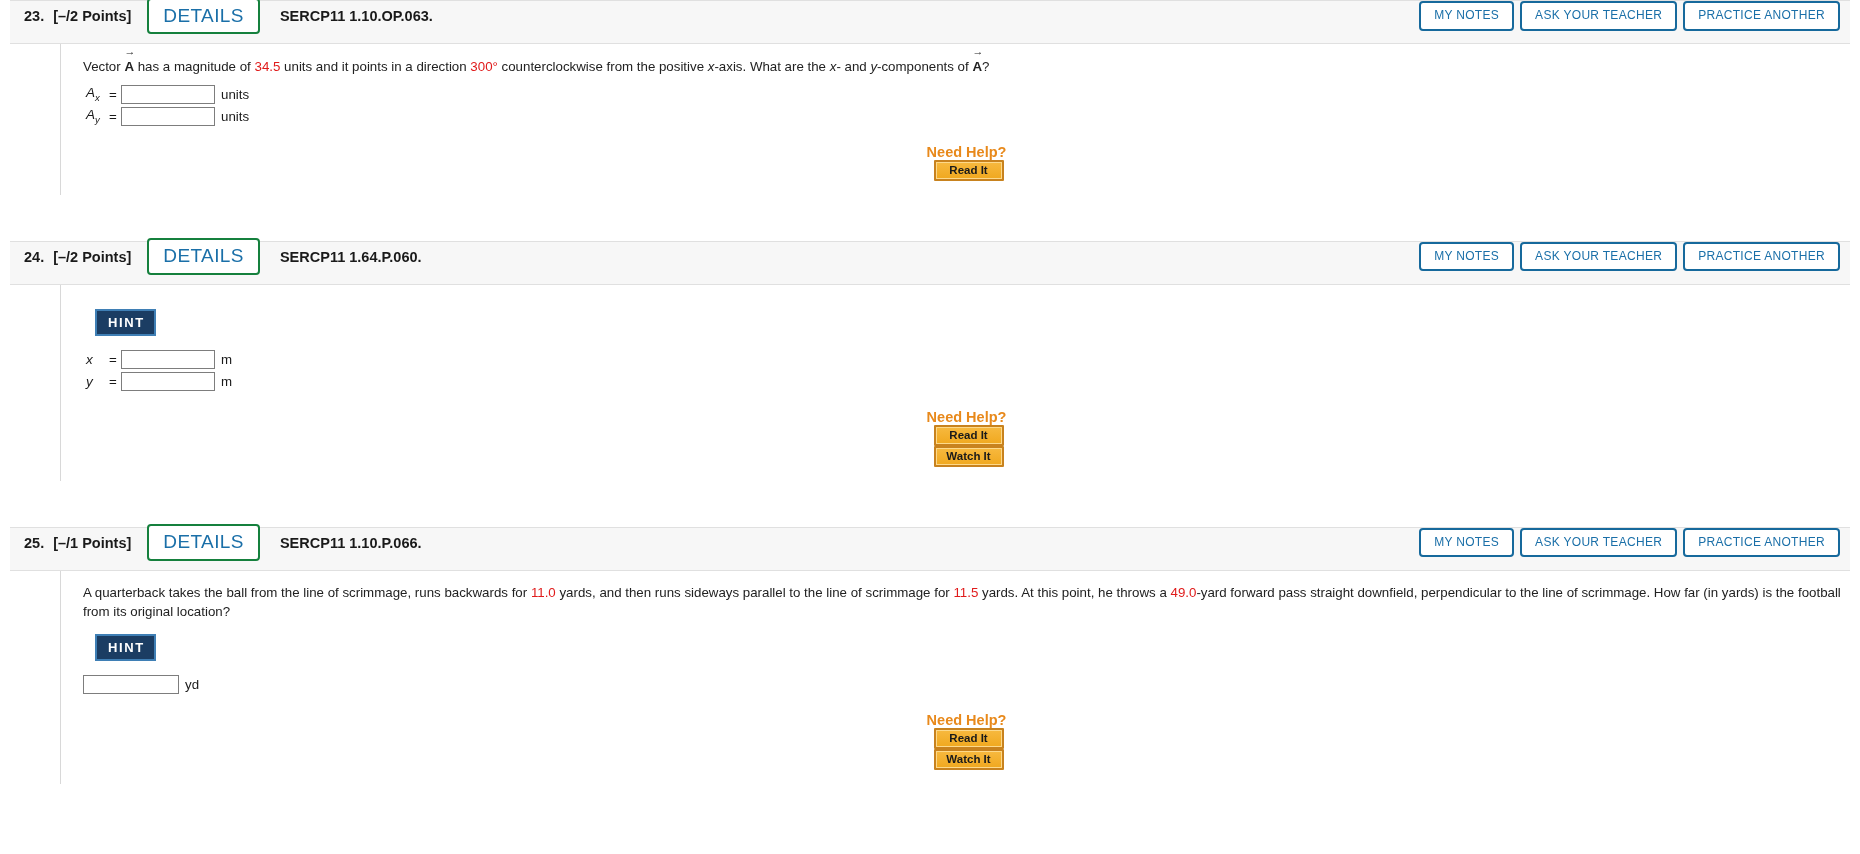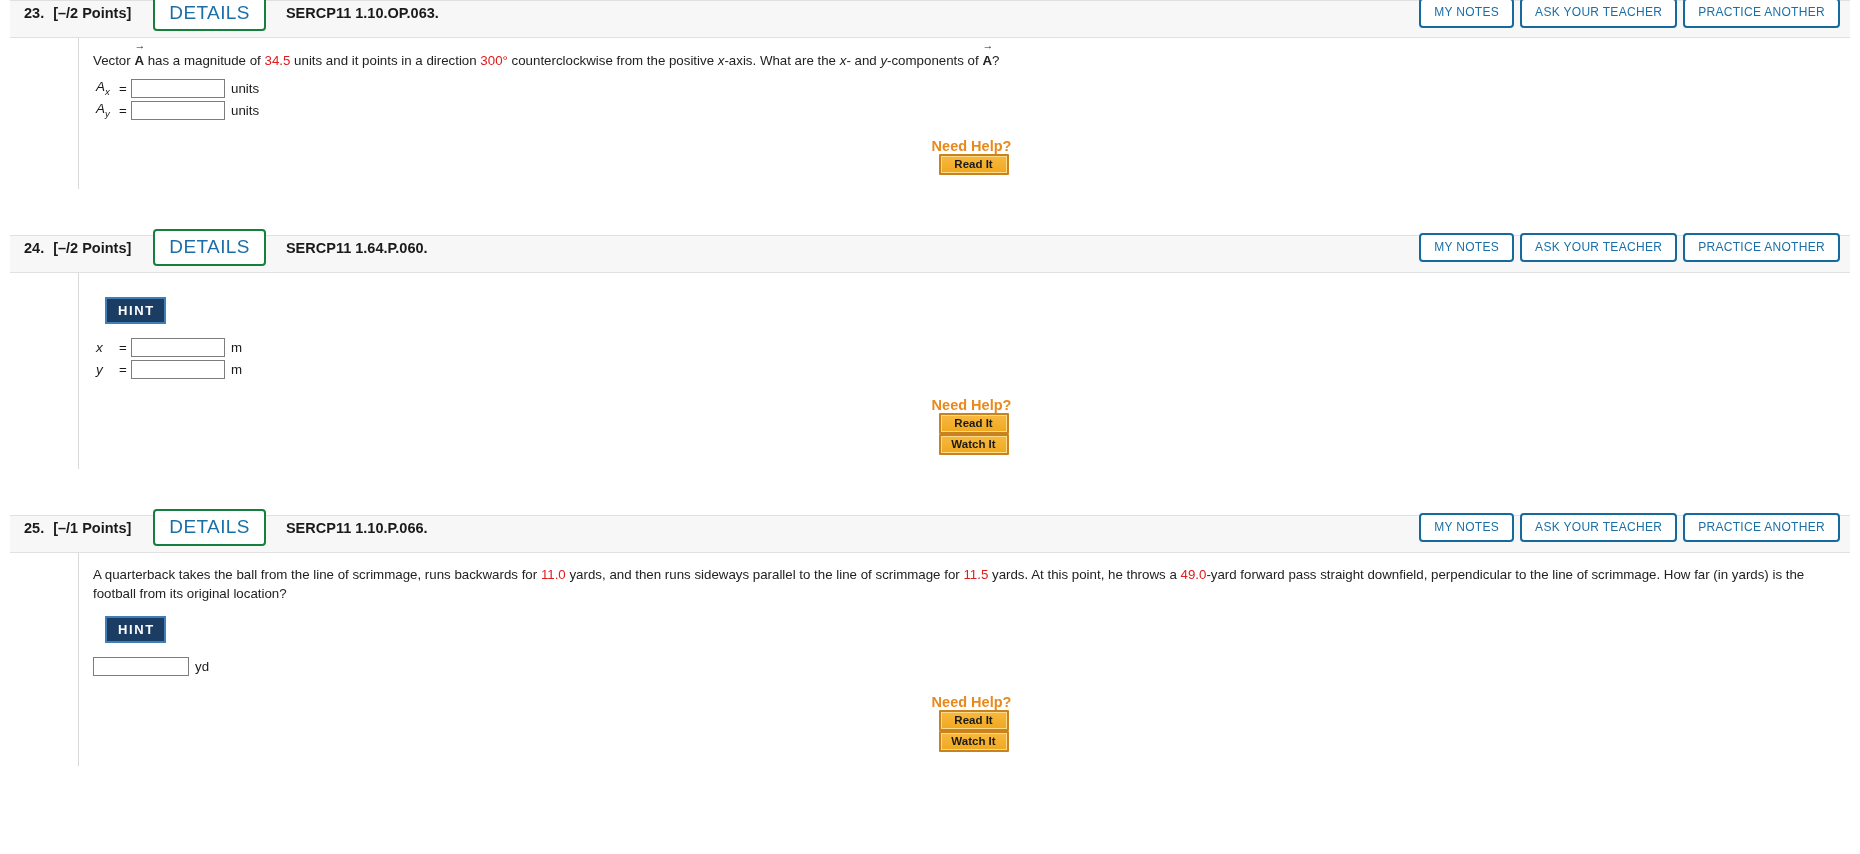--- a/index.html
+++ b/index.html
@@ -27,37 +27,37 @@
     margin: 0 auto;
     background: #ffffff;
   }
 
   .q-header {
     display: flex;
     align-items: center;
     background: #f7f7f7;
     border-top: 1px solid #e0e0e0;
     border-bottom: 1px solid #e0e0e0;
-    height: 38px;
+    height: 44px;
     padding: 0 10px 12px 14px;
     box-sizing: border-box;
   }
 
   .q-number {
     font-weight: bold;
     font-size: 14.5px;
     color: #1a1a1a;
     margin-right: 9px;
     white-space: nowrap;
   }
   .q-points {
     font-size: 14.5px;
     font-weight: bold;
     color: #1a1a1a;
-    margin-right: 22px;
+    margin-right: 16px;
     white-space: nowrap;
   }
   .details-btn {
     border: 2px solid #15803d;
     border-radius: 4px;
     background: #ffffff;
     color: #1a6fa8;
     font-size: 19px;
     font-weight: normal;
     letter-spacing: 0.4px;
@@ -85,23 +85,23 @@
     letter-spacing: 0.3px;
     padding: 6px 13px;
     cursor: pointer;
     font-family: "Liberation Sans", sans-serif;
     white-space: nowrap;
     line-height: 1.1;
   }
 
   
   .q-body {
-    margin-left: 68px;
+    margin-left: 50px;
     border-left: 1px solid #d8d8d8;
-    padding: 12px 0 14px 14px;
+    padding: 12px 0 14px 22px;
     box-sizing: border-box;
   }
 
   .prompt {
     font-size: 13.3px;
     line-height: 1.48;
     color: #222;
     max-width: 1790px;
   }
   .num { color: #e01b1b; }

